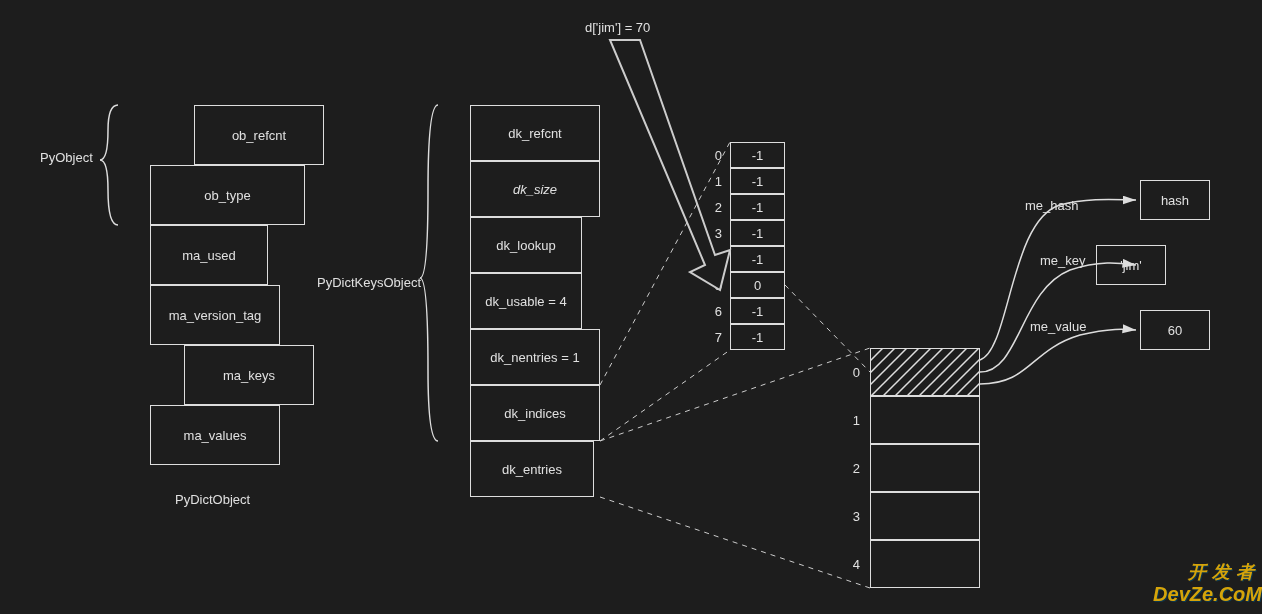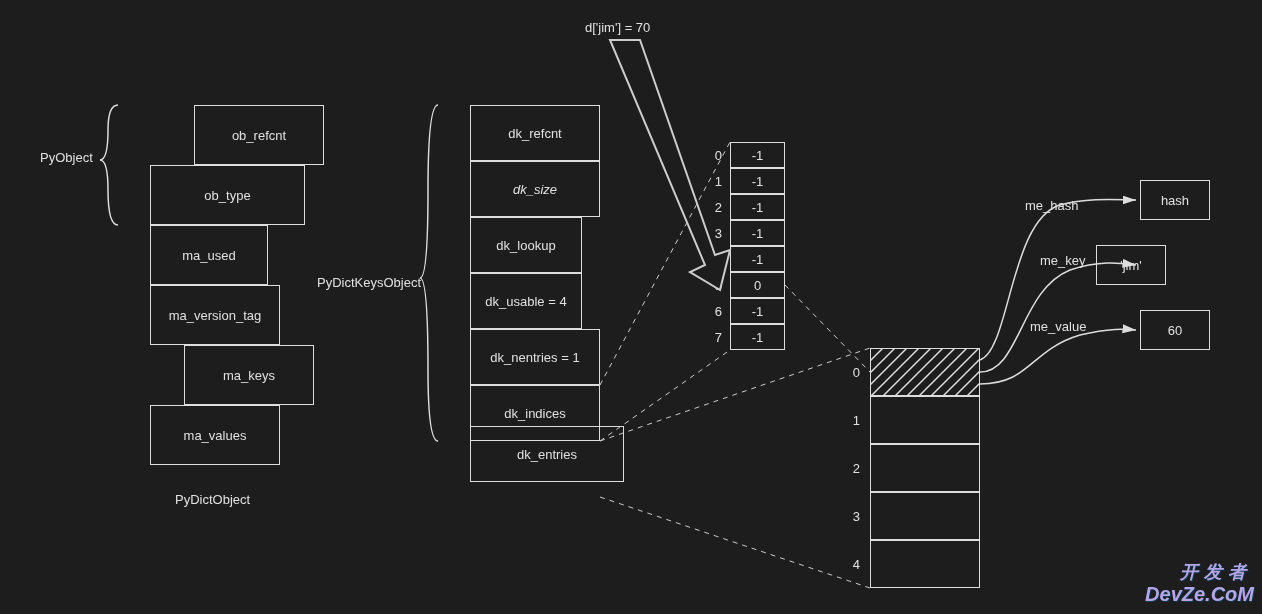--- a/index.html
+++ b/index.html
@@ -35,23 +35,23 @@
     height: 614px;
     pointer-events: none;
   }
   .idx-label {
     position: absolute;
     width: 20px;
     text-align: right;
   }
   .watermark {
     position: absolute;
-    right: 8px;
+    right: 0;
     bottom: 8px;
-    color: #c4b5fd;
+    color: #eab308;
     font-family: "Segoe UI", Arial, sans-serif;
     font-style: italic;
     font-weight: 600;
     font-size: 20px;
     opacity: 0.9;
     text-shadow: 1px 1px 0 #0a3a55;
   }
   .watermark .top {
     position: absolute;
     right: 2px;
@@ -103,21 +103,21 @@
     </div>
   <div class="box" style="left:470px; top:273px; width:112px; height:56px;">
       <span>dk_usable = 4</span>
     </div>
   <div class="box" style="left:470px; top:329px; width:130px; height:56px;">
       <span>dk_nentries = 1</span>
     </div>
   <div class="box" style="left:470px; top:385px; width:130px; height:56px;justify-content:center;">
       <span>dk_indices</span>
     </div>
-  <div class="box" style="left:470px; top:426px; width:154px; height:56px;">
+  <div class="box" style="left:470px; top:441px; width:124px; height:56px;">
       <span>dk_entries</span>
     </div>
 
   <div class="idx-label" style="left:702px; top:148px;">0</div>
   <div class="box" style="left:730px; top:142px; width:55px; height:26px;">
       <span>-1</span>
     </div>
   <div class="idx-label" style="left:702px; top:174px;">1</div>
   <div class="box" style="left:730px; top:168px; width:55px; height:26px;">
       <span>-1</span>

